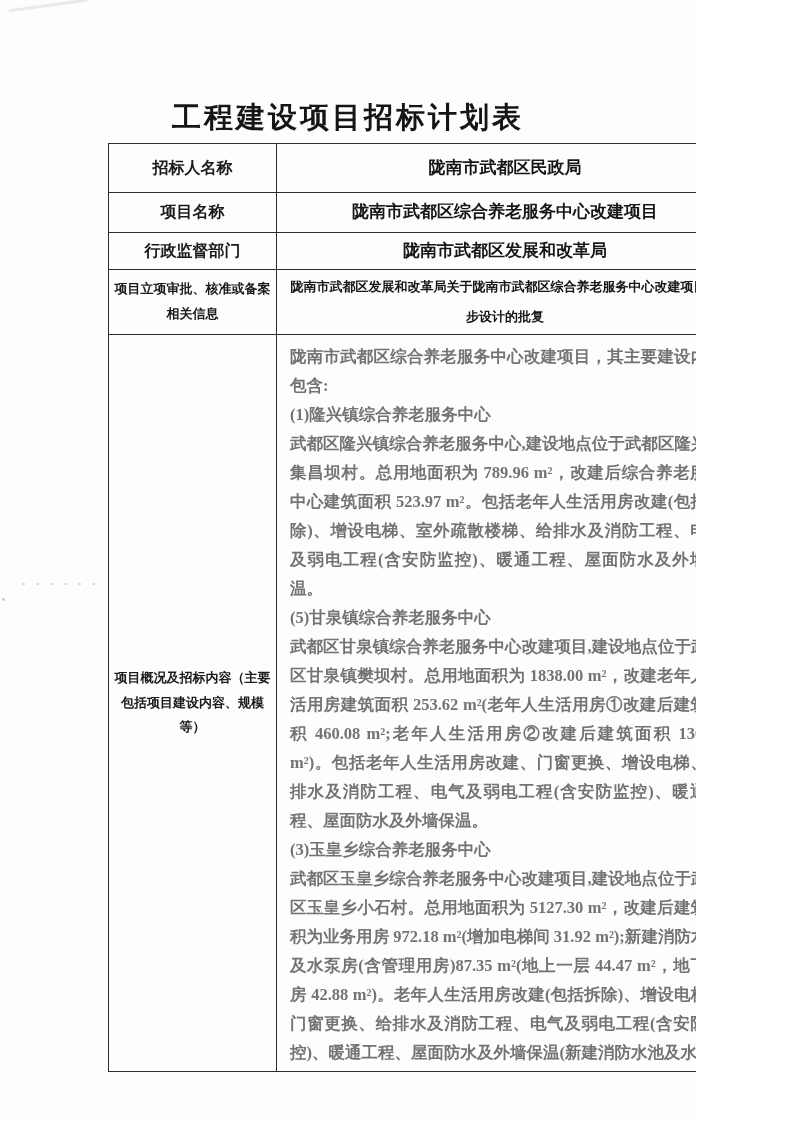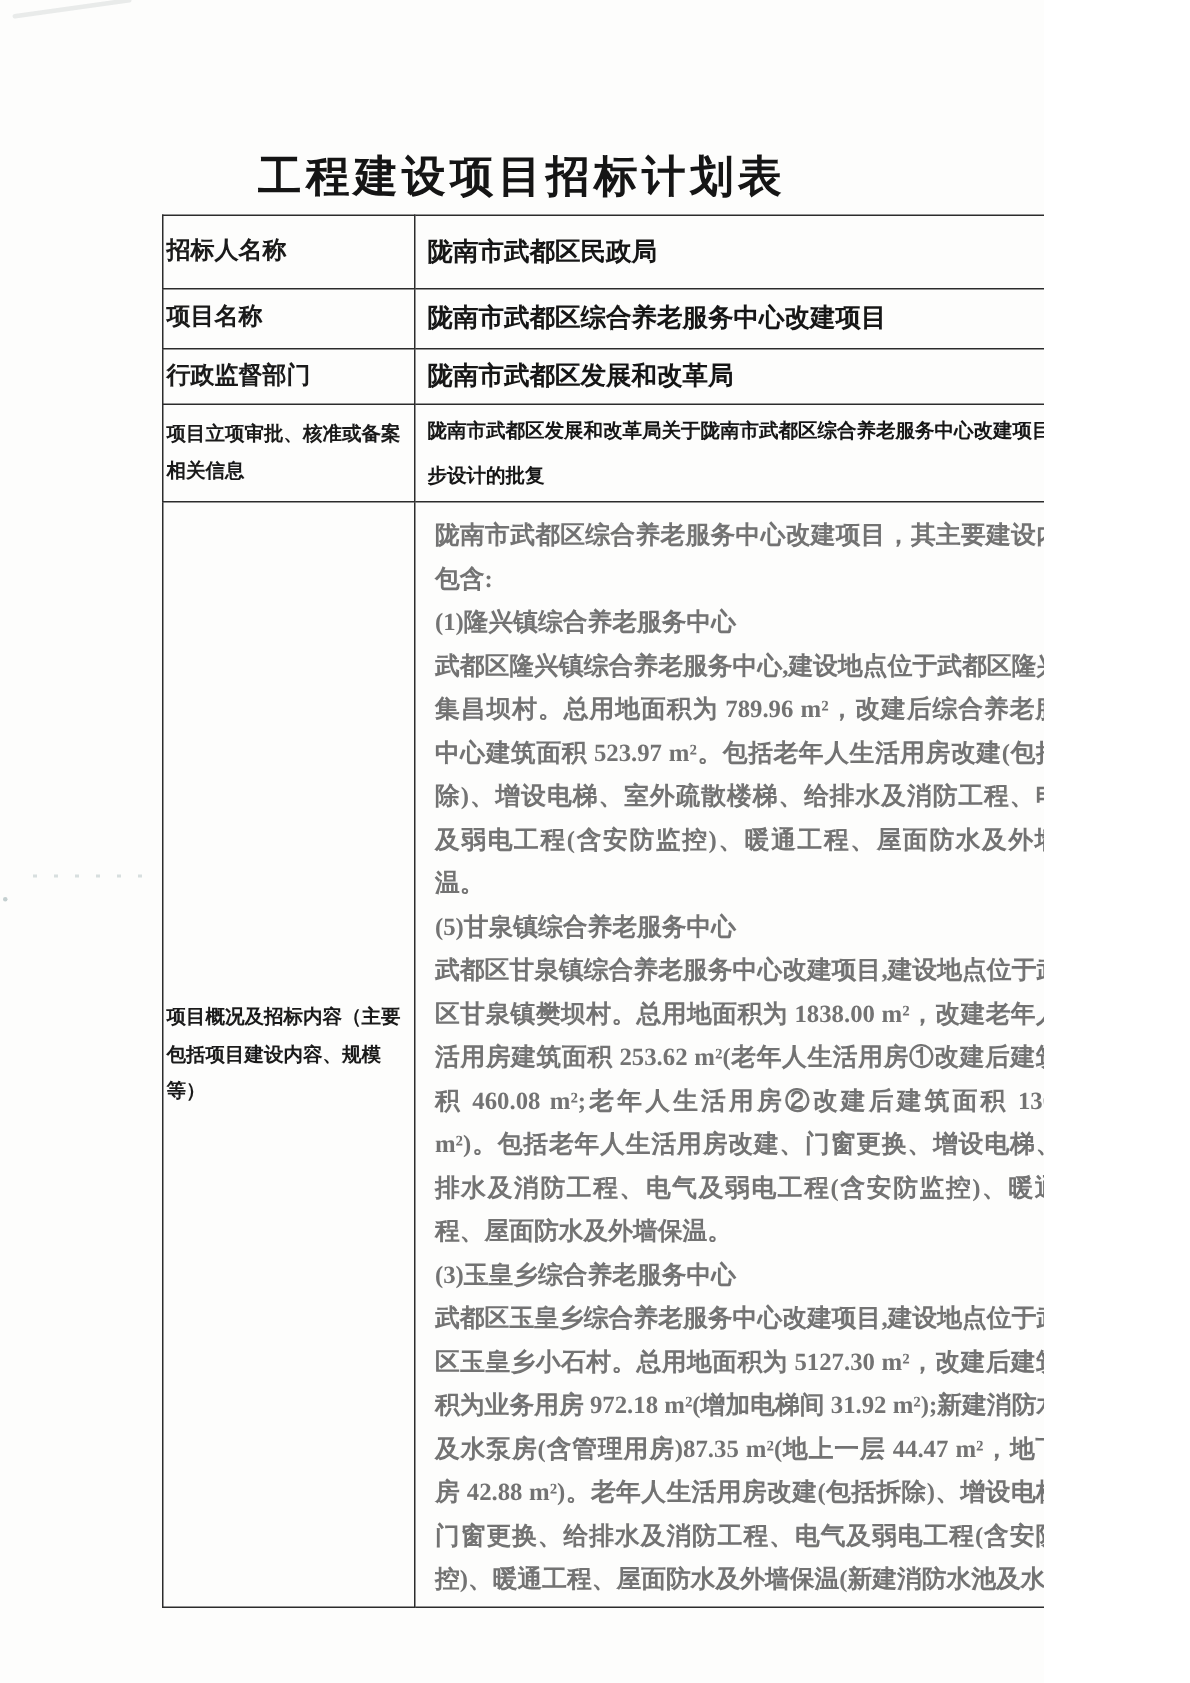--- a/index.html
+++ b/index.html
@@ -28,29 +28,30 @@
     border-collapse:collapse;
     table-layout:fixed;
   }
   table.bid-table td {
     border:1.8px solid #2c2c2c;
     vertical-align:middle;
     font-weight:700;
   }
   col.c-label { width:168px; }
   td.cell-label {
-    text-align:left;
+    text-align:center;
     font-size:16px;
     line-height:1.55;
     padding:2px 2px;
     color:#1a1a1a;
   }
   tr.row-approval td.cell-label,
   tr.row-overview td.cell-label { font-size:13px; line-height:1.9; }
   td.cell-value {
+    text-align:center;
     font-size:17px;
     padding:2px 8px;
     line-height:1.7;
     color:#161616;
   }
   tr.row-bidder   { height:49px; }
   tr.row-project  { height:40px; }
   tr.row-admin    { height:37px; }
   tr.row-approval { height:61px; }
   tr.row-approval td.cell-value { line-height:30px; font-size:13px; }

